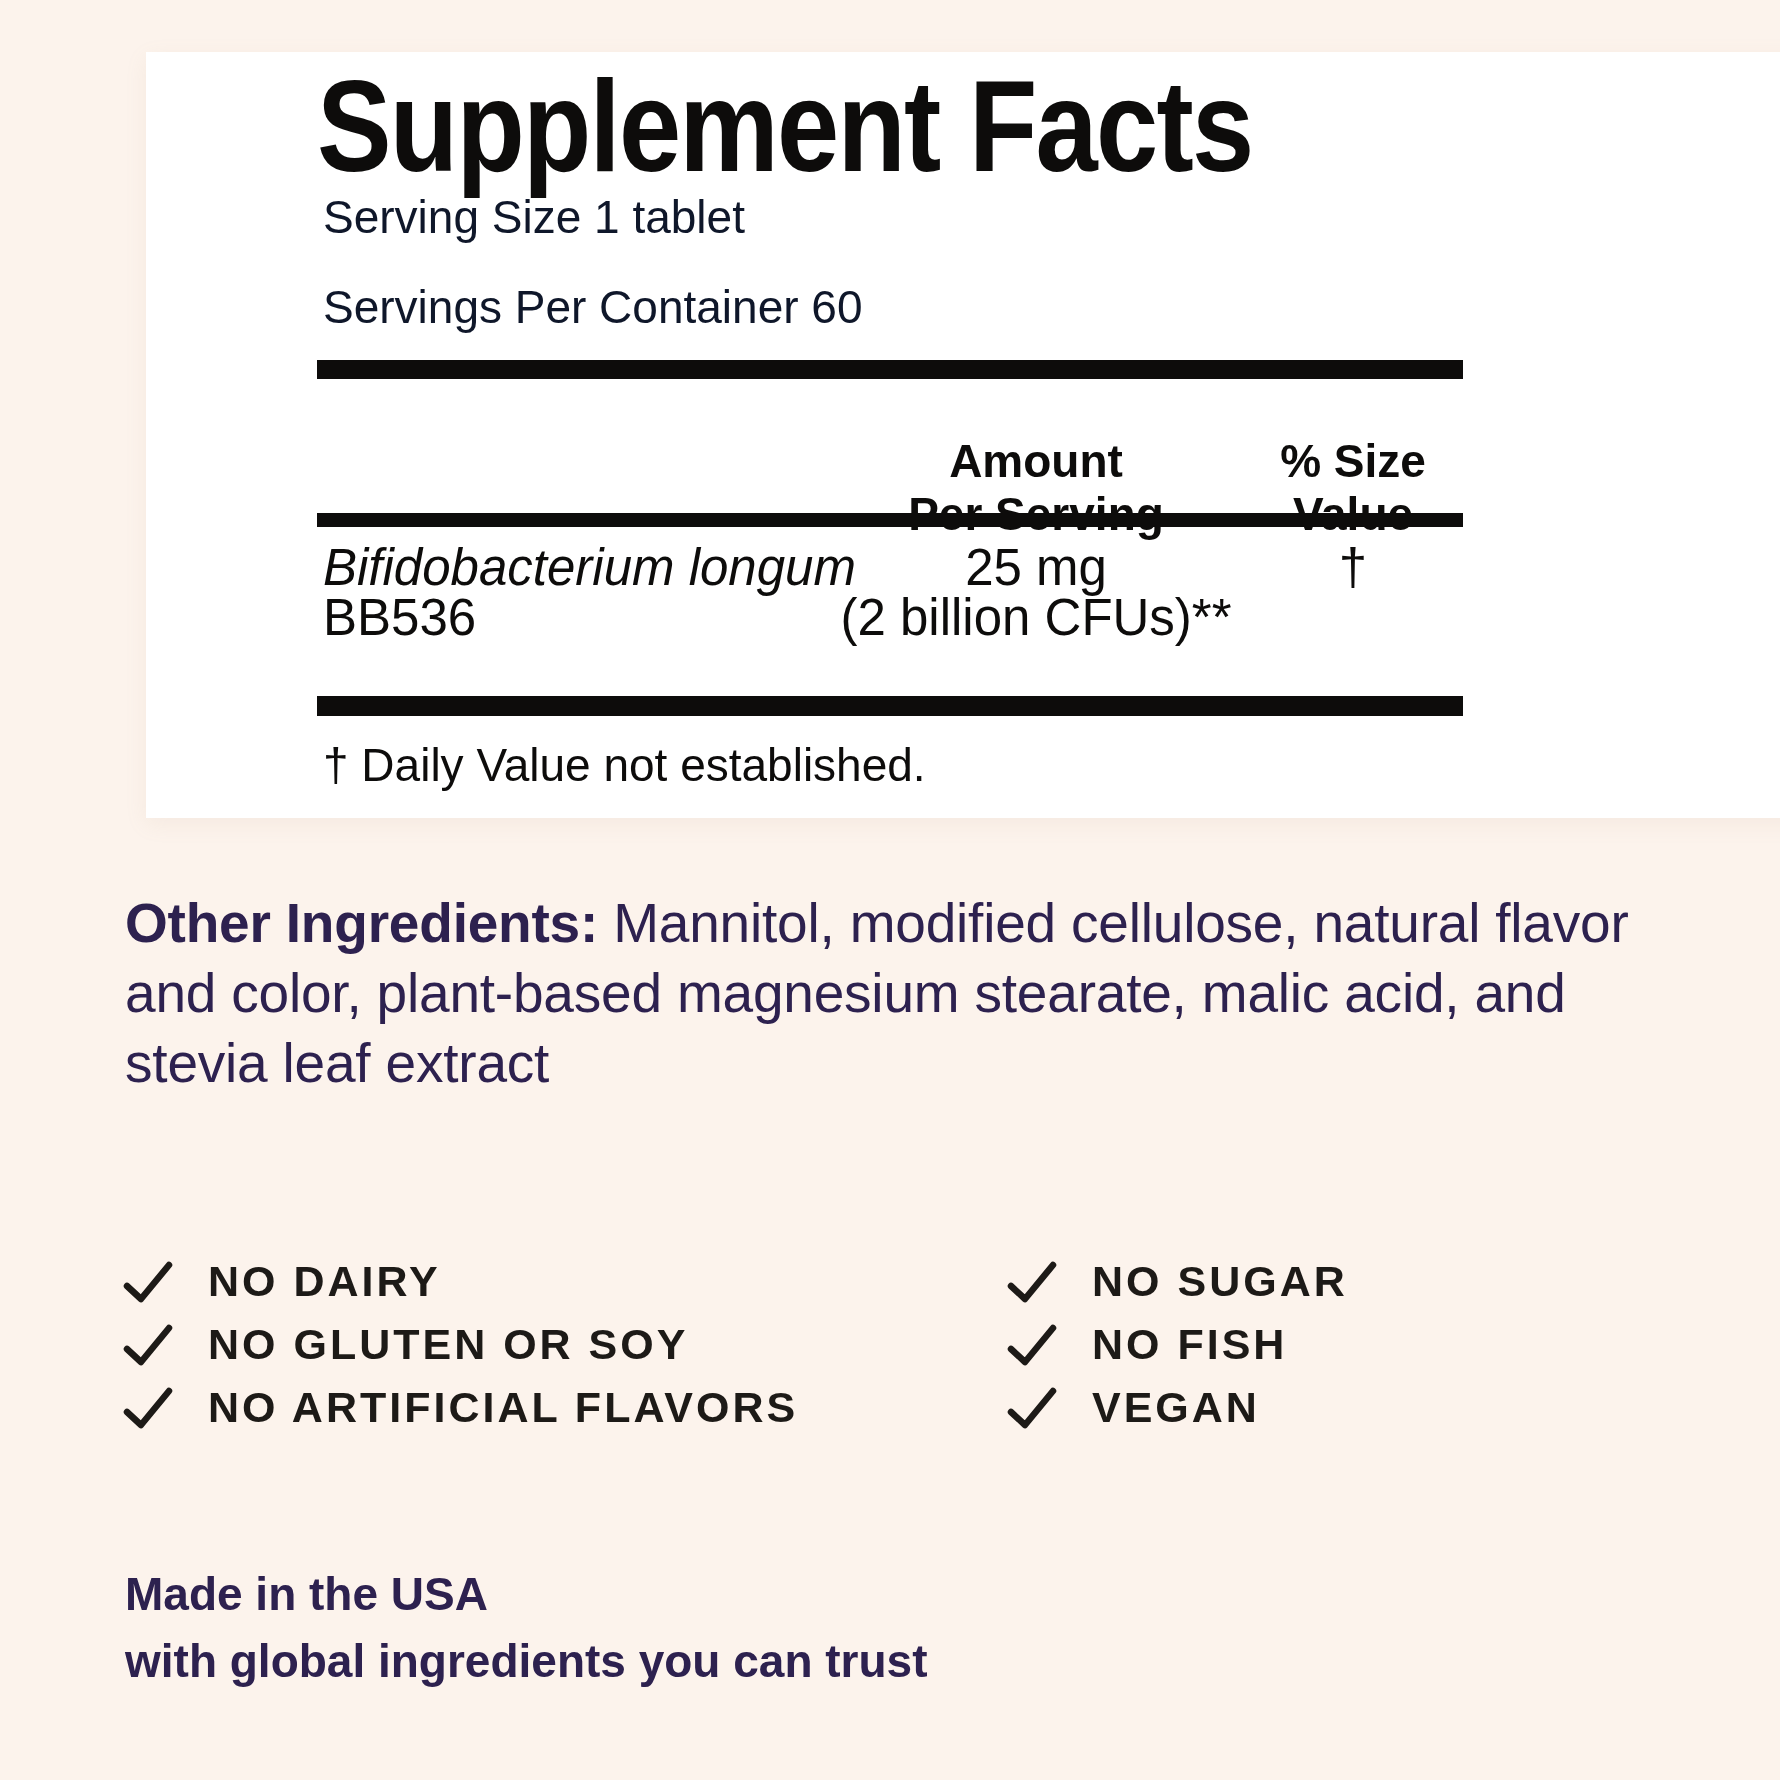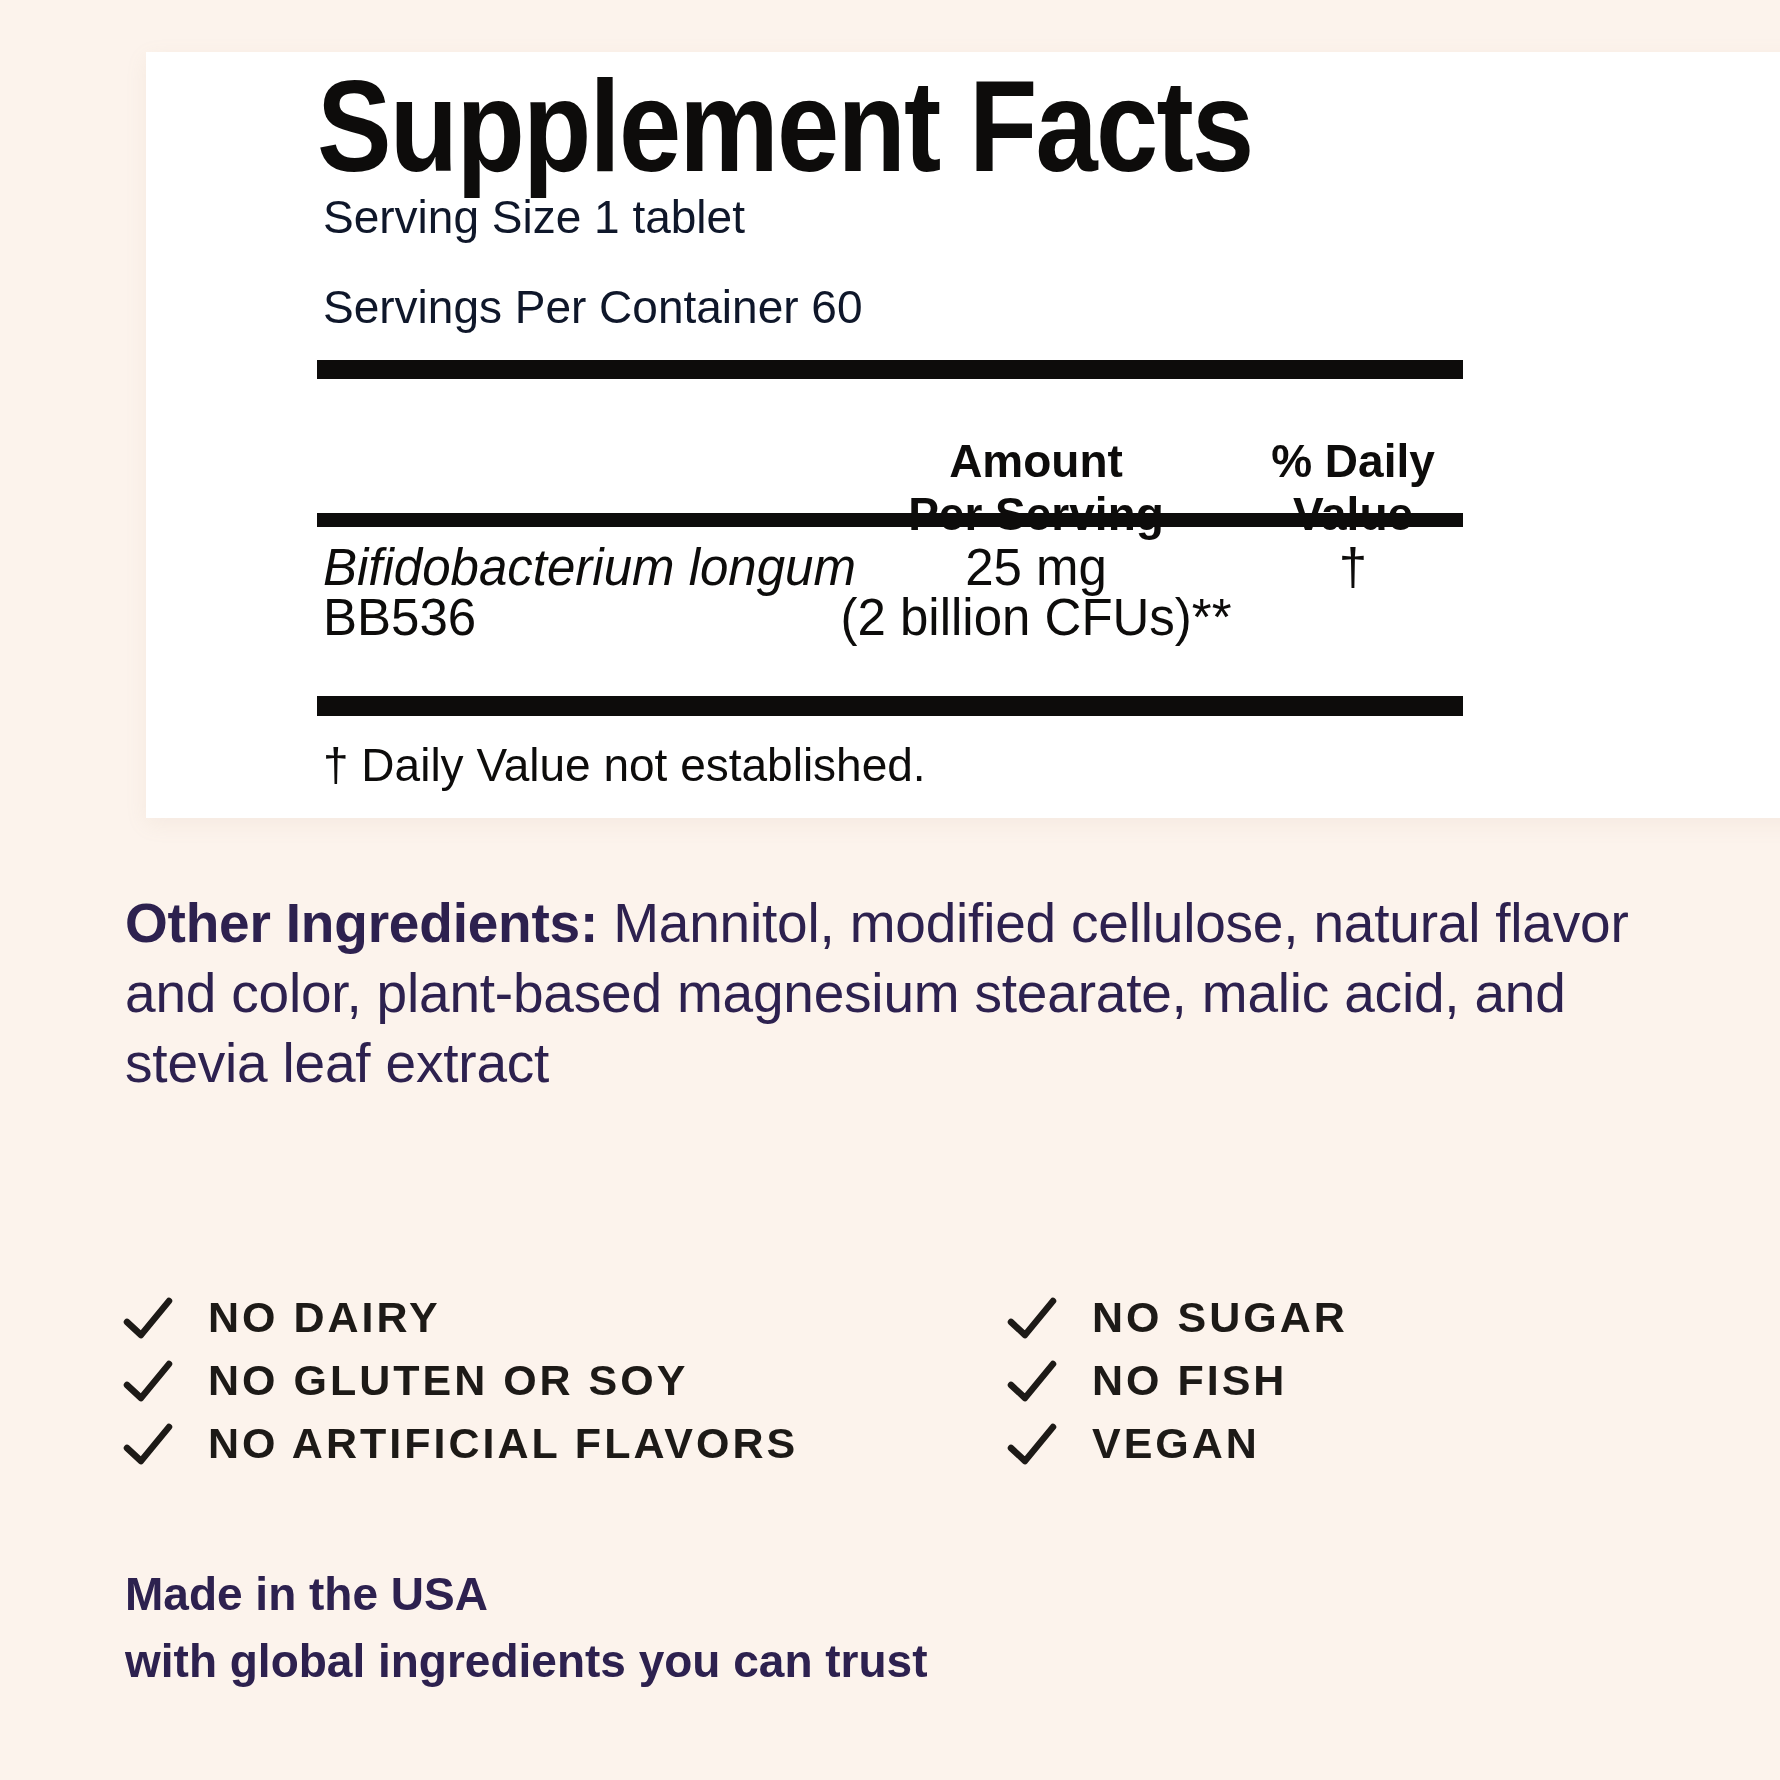--- a/index.html
+++ b/index.html
@@ -45,21 +45,21 @@
     position:absolute;left:177px;top:686px;
     font-size:46px;color:#0d0c0b;white-space:nowrap;
   }
   
   .other-ing{
     position:absolute;left:125px;top:888px;width:1560px;
     font-size:55px;line-height:70px;color:#2d214f;letter-spacing:-0.2px;
   }
   .other-ing .lead{font-weight:700;}
   
-  .checklist-col{position:absolute;top:1286px;}
+  .checklist-col{position:absolute;top:1250px;}
   .checklist-col.left{left:122px;}
   .checklist-col.right{left:1006px;}
   .check-row{display:flex;align-items:center;height:63px;gap:34px;}
   .check-icon{width:52px;height:46px;flex:0 0 auto;}
   .check-icon path{stroke:#1d1a17;stroke-width:6.5;fill:none;stroke-linecap:round;stroke-linejoin:round;}
   .check-label{
     font-size:43px;font-weight:700;color:#1d1a17;
     letter-spacing:3px;white-space:nowrap;line-height:1;
   }
   
@@ -79,21 +79,21 @@
     <div class="serving-line serving-1">Serving Size 1 tablet</div>
     <div class="serving-line serving-2">Servings Per Container 60</div>
 
     <div class="bar bar-top"></div>
 
     <div class="col-amount col-head">
       <div>Amount</div>
       <div>Per Serving</div>
     </div>
     <div class="col-dv col-head">
-      <div>% Daily</div>
+      <div>% Size</div>
       <div>Value</div>
     </div>
 
     <div class="bar bar-mid"></div>
 
     <div class="cell name-1">Bifidobacterium longum</div>
     <div class="cell name-2">BB536</div>
 
     <div class="col-amount cell amt-1">25 mg</div>
     <div class="col-amount cell amt-2">(2 billion CFUs)**</div>

